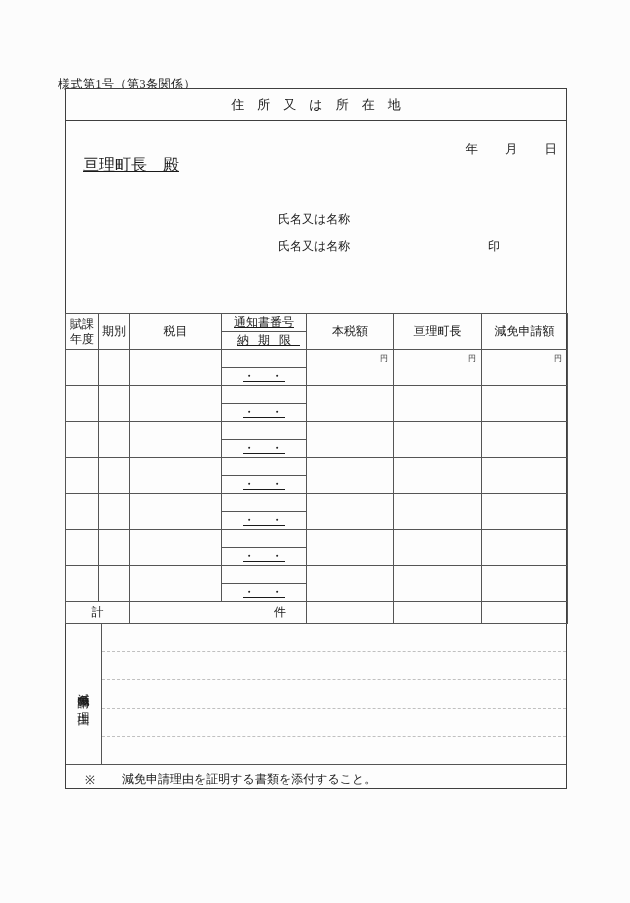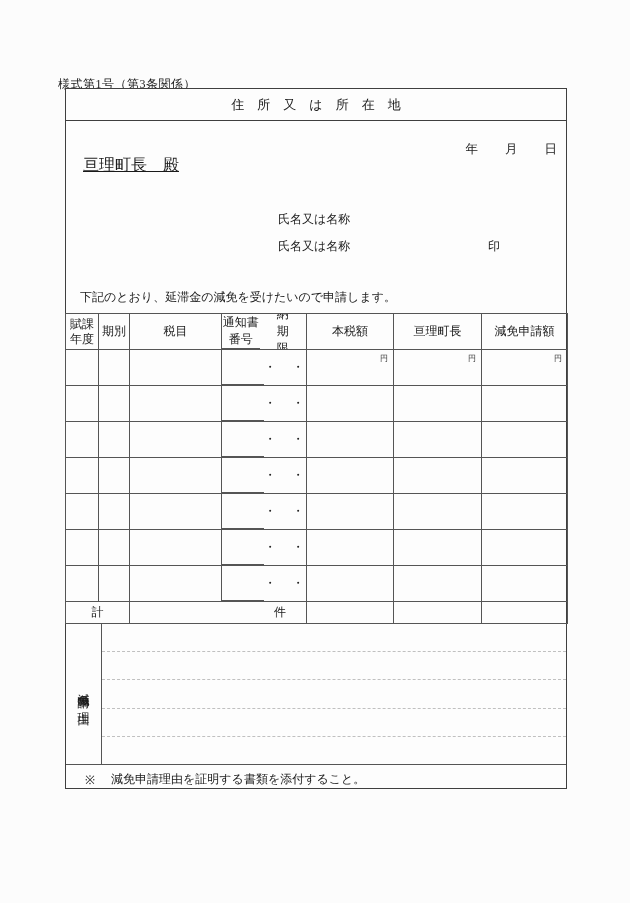--- a/index.html
+++ b/index.html
@@ -39,21 +39,21 @@
 
   table.app-table {
     border-collapse:collapse; table-layout:fixed;
     width:502px; margin-left:-1px;
   }
   table.app-table td { border:1px solid #555; padding:0; overflow:hidden; }
   tr.hdr td { height:35px; text-align:center; vertical-align:middle; font-size:12px; }
   .two-line div { line-height:15px; }
   tr.body-row td { height:35px; }
   td.split-cell { vertical-align:top; }
-  .split { display:flex; flex-direction:row; height:35px; }
+  .split { display:flex; flex-direction:column; height:35px;text-decoration:underline; }
   .split .s-top { flex:1; border-bottom:1px solid #555;
     display:flex; align-items:center; justify-content:center; }
   .split .s-bot { flex:1; display:flex; align-items:center; justify-content:center; }
   .s-bot.spaced { letter-spacing:9px; padding-left:9px; }
   .dots { font-size:12px; letter-spacing:2px; color:#222; }
   td.money { vertical-align:top; text-align:right; }
   td.money .yen { font-size:8px; display:inline-block; margin:1px 5px 0 0; color:#333; }
   tr.total-row td { height:22px; }
   td.t-label { text-align:center; vertical-align:middle; }
   td.t-unit { text-align:right; vertical-align:middle; padding-right:20px !important; }
@@ -68,42 +68,41 @@
     font-size:12px; letter-spacing:1px; line-height:14px;
   }
   .reason-lines { flex:1; display:flex; flex-direction:column; }
   .reason-line { flex:1; border-bottom:1px dashed #c0c0c0; }
   .reason-line:last-child { border-bottom:none; }
 
   .note-row {
     height:30px; border-top:1px solid #555;
     display:flex; align-items:center; padding-left:19px;
   }
-  .note-row .note-text { margin-left:16px; }
+  .note-row .note-text { margin-left:27px; }
 </style>
 </head>
 <body>
 
 <div class="form-label">様式第1号（第3条関係）</div>
 
 <div class="box">
 
   <div class="title-row">住所又は所在地</div>
 
   <div class="top-section">
     <div class="date-line">
       <span>年</span>
       <span>月</span>
       <span>日</span>
     </div>
     <div class="recipient">亘理町長　殿</div>
     <div class="address-label">氏名又は名称</div>
     <div class="name-label">氏名又は名称</div>
     <div class="seal-label">印</div>
-    <div class="statement">下記のとおり、延滞金の減免を受けたいので申請します。</div>
   </div>
 
   <table class="app-table">
     <colgroup>
       <col style="width:33px">
         <col style="width:31px">
         <col style="width:92px">
       <col style="width:85px">
         <col style="width:87px">
         <col style="width:88px">

